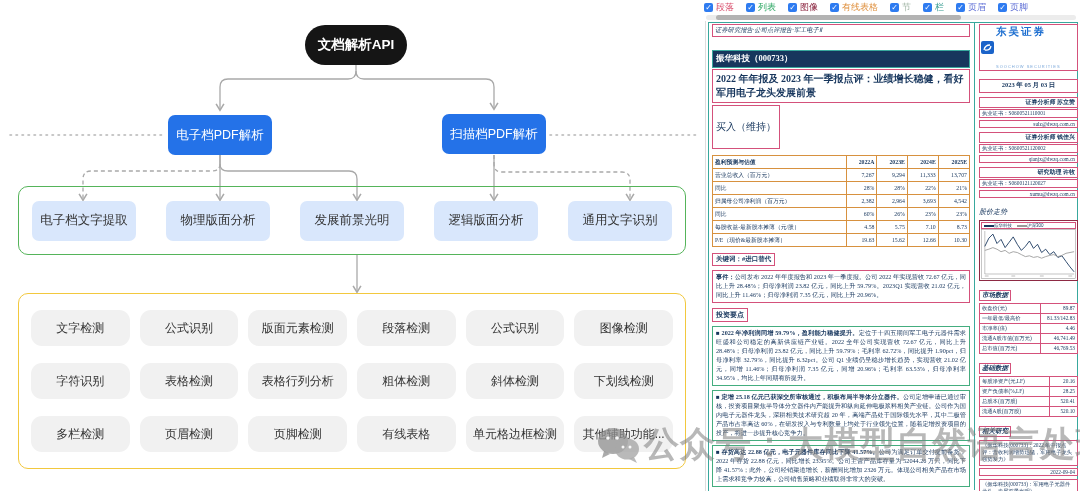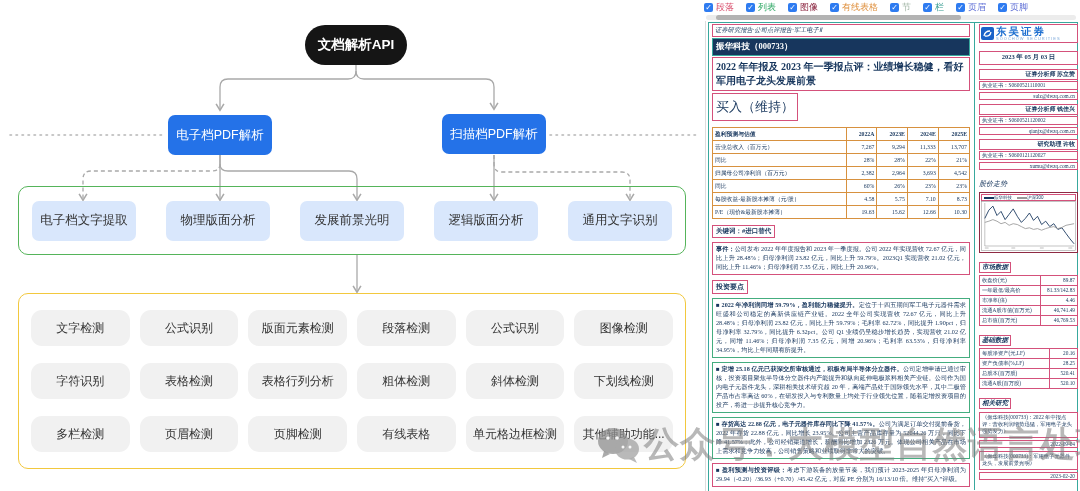--- a/index.html
+++ b/index.html
@@ -37,41 +37,41 @@
             line-height:9px;text-align:center;flex:0 0 auto;}
   .hscroll{position:absolute;left:6px;top:15px;width:370px;height:5px;background:#ececec;border-radius:3px;}
   .hthumb{position:absolute;left:10px;top:0;width:245px;height:5px;background:#b3b3b3;border-radius:3px;}
   .page{position:absolute;left:5px;top:21px;width:375px;height:470px;background:#fff;
         border-left:1px solid #ddd;overflow:hidden;font-family:"Liberation Serif",serif;color:#17365d;}
   .section-frame{position:absolute;left:2px;top:1px;width:368px;height:468px;border:1px solid #38a89d;}
   .col-divider{position:absolute;left:268px;top:1px;width:1px;height:468px;background:#38a89d;}
   .col-left{position:absolute;left:6px;top:3px;width:258px;}
   .col-right{position:absolute;left:273px;top:3px;width:99px;}
   .hdr-line{font-size:6.3px;font-style:italic;border:1px solid #d4517b;padding:1px 2px;}
-  .navy-band{background:#17365d;color:#fff;font-weight:bold;font-size:8.5px;padding:2px 3px;margin-top:1px;
+  .navy-band{background:#17365d;color:#fff;font-weight:bold;font-size:8.5px;padding:2px 3px;margin-top:13px;
              border:1px solid #38a89d;}
   .doc-title{font-size:10px;font-weight:bold;border:1px solid #d4517b;padding:2px 3px;line-height:1.4;margin-top:1px;}
-  .rating{font-size:13px;border:1px solid #d4517b;display:inline-block;padding:4px 3px;margin-top:2px;}
+  .rating{font-size:10px;border:1px solid #d4517b;display:inline-block;padding:14px 3px;margin-top:2px;}
   .fin-table{width:100%;border-collapse:collapse;margin-top:6px;font-size:5.8px;}
   .fin-table th,.fin-table td{border:1px solid #d7913f;padding:1.5px 2px;}
   .fin-table th{font-weight:bold;text-align:right;}
   .fin-table th:first-child{text-align:left;}
   .fin-table td{text-align:right;}
   .fin-table td:first-child{text-align:left;}
   .kw{font-size:6.5px;font-weight:bold;border:1.5px solid #d4517b;display:inline-block;padding:1px 3px;margin-top:4px;}
   .para{font-size:6.2px;line-height:1.45;border:1px solid #d4517b;padding:2px 3px;margin-top:4px;text-align:justify;}
   .sec-head{font-size:7px;font-weight:bold;border:1.5px solid #d4517b;display:inline-block;padding:1px 3px;margin-top:4px;}
   .bullet{font-size:6.2px;line-height:1.45;padding:2px 3px;margin-top:4px;text-align:justify;}
   .kind-list{border:1px solid #44ad7f;}
   .kind-para{border:1px solid #d4517b;}
   .bullet b{font-weight:bold;}
   
   .brand{display:flex;align-items:center;gap:2px;border:1px solid #d4517b;padding:1px;}
   .brand-logo{flex:0 0 auto;}
-  .brand-text{display:flex;flex-direction:column;line-height:1;}
+  .brand-text{display:flex;flex-direction:column;line-height:1;gap:28px;}
   .brand-name{color:#1e6fd0;font-weight:bold;font-size:10.5px;letter-spacing:2px;font-family:"Liberation Sans",sans-serif;}
   .brand-en{font-size:4px;color:#7aa7d9;letter-spacing:1px;font-family:"Liberation Sans",sans-serif;}
   .date-box{border:1px solid #d4517b;font-weight:bold;font-size:6.5px;text-align:center;padding:1.5px;margin-top:8px;}
   .an-name{font-weight:bold;font-size:6px;text-align:right;border:1px solid #d4517b;margin-top:4px;padding:0 2px;}
   .an-cert{font-size:5.3px;border:1px solid #d4517b;margin-top:1.5px;padding:0 2px;}
   .an-email{font-size:5.3px;text-align:right;border:1px solid #d4517b;margin-top:1.5px;padding:0 2px;}
   .side-head{font-weight:normal;font-style:italic;font-size:7px;margin-top:9px;}
   .chart-box{border:1.4px solid #8e2a44;margin-top:3px;padding:1px;}
   .chart-legend{display:flex;gap:5px;font-size:4.5px;align-items:center;border:1px solid #d4517b;padding:0 2px;
                 font-family:"Liberation Sans",sans-serif;}

